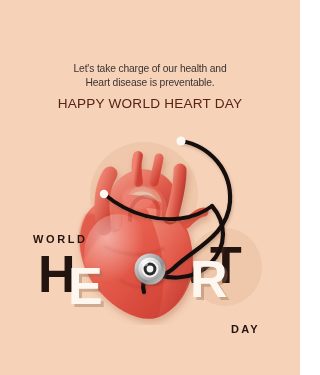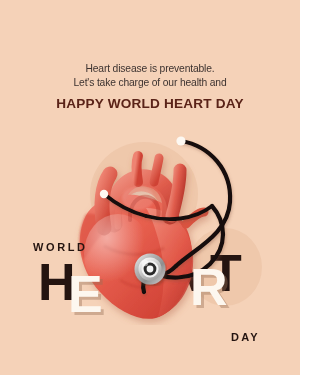--- a/index.html
+++ b/index.html
@@ -48,29 +48,29 @@
     color: #3d3330;
     font-size: 10.3px;
     line-height: 14.2px;
     letter-spacing: -0.15px;
     white-space: nowrap;
   }
   .headline {
     margin-top: 6px;
     color: #5a2318;
     font-size: 13.6px;
-    font-weight: bold;
+    font-weight: normal;
     letter-spacing: .2px;
     white-space: nowrap;
   }
 
   
   .lockup {
     position: absolute;
-    left: 0; top: 16px;
+    left: 0; top: 8px;
     width: 300px; height: 306px;
     pointer-events: none;
   }
   .lockup > * { position: absolute; }
 
   .word-world {
     left: 33px; top: 225px;
     color: #241410;
     font-size: 11px;
     font-weight: bold;
@@ -129,22 +129,22 @@
 </style>
 </head>
 <body>
 
 <div class="poster">
 
   <div class="blob blob-a"></div>
   <div class="blob blob-b"></div>
 
   <div class="copy">
+    <div class="copy-line">Let's take charge of our health and</div>
     <div class="copy-line">Heart disease is preventable.</div>
-    <div class="copy-line">Let's take charge of our health and</div>
     <div class="headline">HAPPY WORLD HEART DAY</div>
   </div>
 
   <svg class="heart-art" viewBox="0 0 160 175">
     <defs>
       <linearGradient id="gBody" x1="0" y1="0" x2="1" y2="1">
         <stop offset="0%" stop-color="#ef8070"></stop>
         <stop offset="38%" stop-color="#e8604f"></stop>
         <stop offset="100%" stop-color="#c9382d"></stop>
       </linearGradient>

